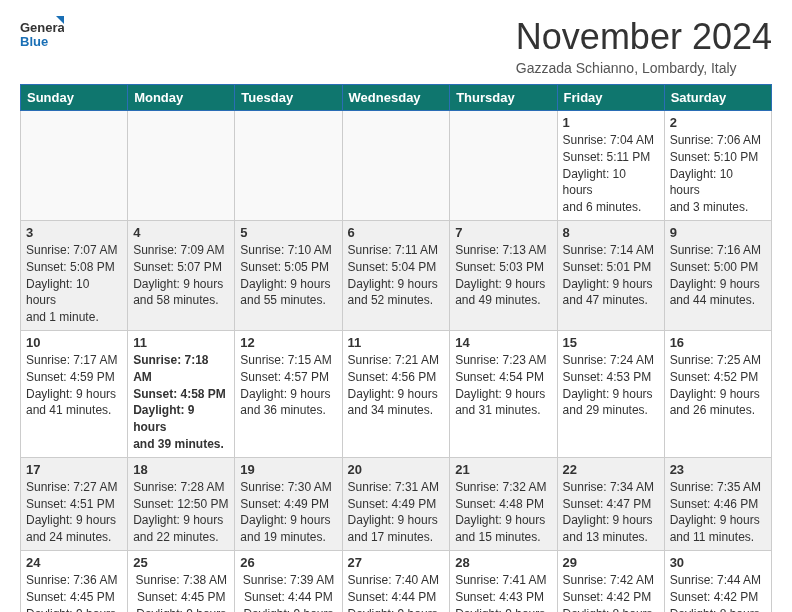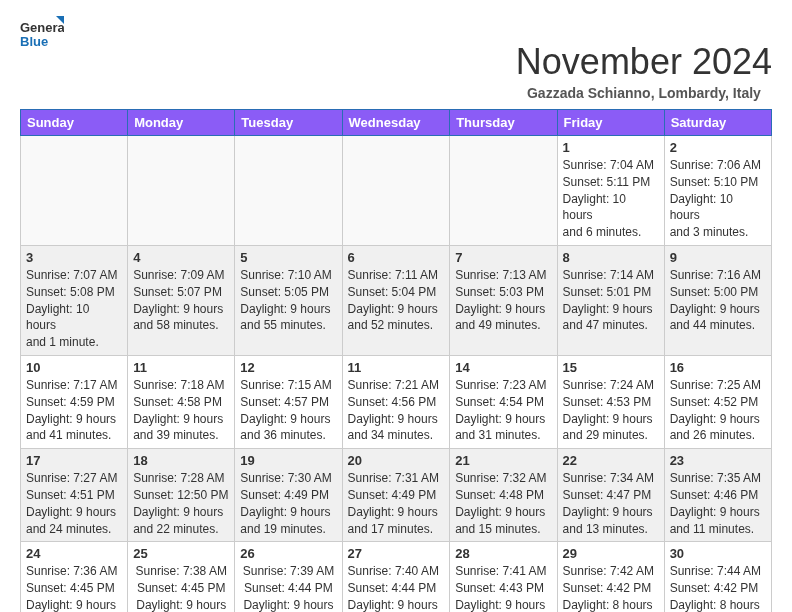--- a/index.html
+++ b/index.html
@@ -1,24 +1,24 @@
 <!DOCTYPE html>
 <html><head>
   <meta charset="utf-8">
   <style>
     * { box-sizing: border-box; margin: 0; padding: 0; }
     body { font-family: Arial, sans-serif; background: #fff; width: 792px; min-height: 612px; }
     .page { padding: 16px 20px; }
     .header { display: flex; justify-content: space-between; align-items: flex-start; margin-bottom: 8px; }
     .logo { display: flex; align-items: center; }
-    .title-block { text-align: center; margin-top: 25px; }
+    .title-block { text-align: left; }
     .month-title { font-size: 36px; color: #333; font-weight: normal; }
-    .location { font-size: 14px; color: #555; margin-top: 2px; font-weight: bold; }
+    .location { font-size: 14px; color: #555; margin-top: 2px; }
     .calendar { width: 100%; border-collapse: collapse; }
-    .calendar th { background: #8b5cf6; color: #fff; text-align: left; padding: 5px 6px; font-size: 13px; border: 1px solid #2a6db5; }
+    .calendar th { background: #0f766e; color: #fff; text-align: left; padding: 5px 6px; font-size: 13px; border: 1px solid #2a6db5; }
     .calendar td { border: 1px solid #ccc; vertical-align: top; padding: 4px 5px; font-size: 10.5px; color: #333; width: 108px; min-height: 80px; }
     .calendar td.empty { background: #f9f9f9; }
     .day-num { font-size: 13px; font-weight: bold; display: block; margin-bottom: 2px; }
     .day-info { font-size: 12px; color: #333; line-height: 1.4; }
     .row-shaded td { background: #f0f0f0; }
     .row-white td { background: #fff; }
   </style>
 </head>
 <body>
 
@@ -125,21 +125,21 @@
         <tr class="row-white">
           <td>
             <span class="day-num">10</span>
             <div class="day-info" style="white-space: pre-line;">Sunrise: 7:17 AM
 Sunset: 4:59 PM
 Daylight: 9 hours
 and 41 minutes.</div>
           </td>
           <td>
             <span class="day-num">11</span>
-            <div class="day-info" style="white-space: pre-line;">Sunrise: 7:18 AM
+            <div class="day-info" style="white-space: pre-line; font-weight: bold;">Sunrise: 7:18 AM
 Sunset: 4:58 PM
 Daylight: 9 hours
 and 39 minutes.</div>
           </td>
           <td>
             <span class="day-num">12</span>
             <div class="day-info" style="white-space: pre-line;">Sunrise: 7:15 AM
 Sunset: 4:57 PM
 Daylight: 9 hours
 and 36 minutes.</div>

